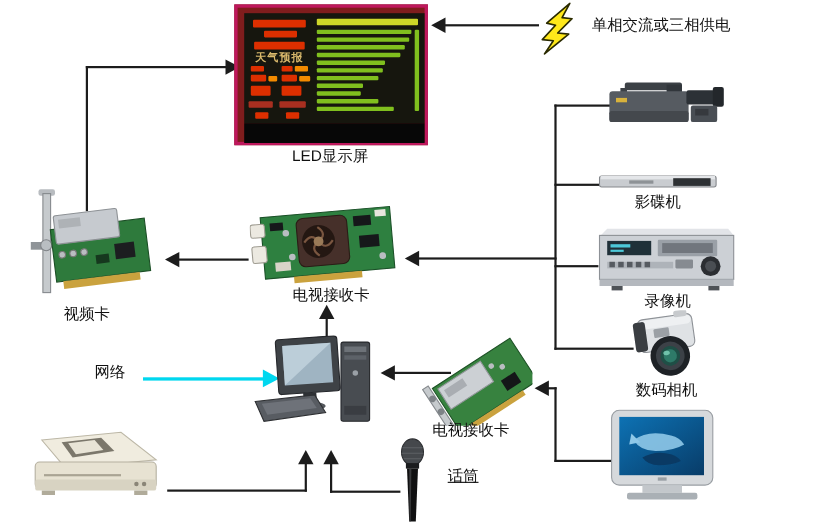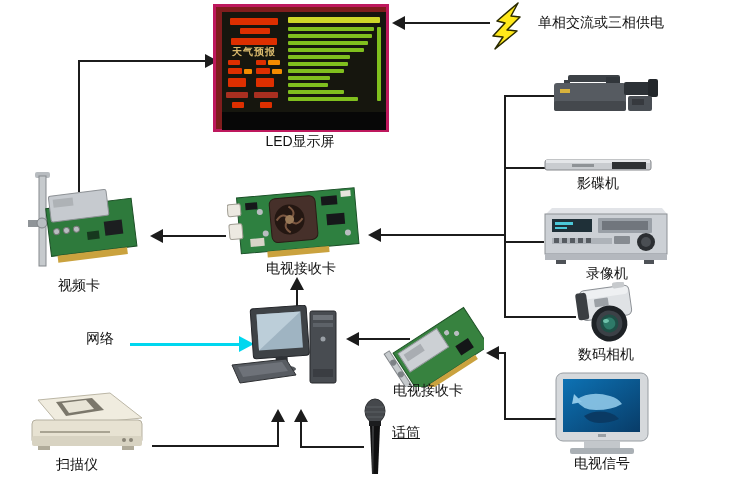--- a/index.html
+++ b/index.html
@@ -193,21 +193,20 @@
       <rect x="2" y="1" width="92" height="68" rx="7" fill="#d6d9dc" stroke="#989da2"></rect>
       <rect x="9" y="7" width="77" height="53" fill="url(#sea)"></rect>
       <polygon points="20,22 28,30 18,32" fill="#8ec8e8"></polygon>
       <path d="M22,28 q14,-10 34,-4 q8,2 12,8 q-10,6 -26,6 q-14,0 -20,-10 z" fill="#8ec8e8" opacity="0.9"></path>
       <path d="M30,44 q12,-7 26,-3 q6,2 9,6 q-9,4 -20,4 q-10,0 -15,-7 z" fill="#0a3a64"></path>
       <rect x="44" y="62" width="8" height="3" fill="#9aa0a5"></rect>
       <rect x="30" y="69" width="36" height="7" fill="#c3c7cb"></rect>
       <rect x="16" y="76" width="64" height="6" rx="2" fill="#aab0b5"></rect>
     </svg>
   </div>
-  <div class="lbl" style="left:542px;top:455px;width:120px;">电视信号</div>
 
   <div class="node" style="left:26px;top:170px;">
     <svg width="114" height="106" viewBox="0 0 114 106">
       <rect x="9" y="2" width="15" height="6" rx="2" fill="#b8bcc0"></rect>
       <rect x="13" y="6" width="7" height="90" fill="#c6cacd" stroke="#85898d"></rect>
       <rect x="2" y="50" width="12" height="7" fill="#8f9498"></rect>
       <circle cx="16" cy="53" r="5" fill="#b9bec2" stroke="#808488"></circle>
       <g transform="rotate(-7 60 55)">
         <rect x="22" y="34" width="86" height="48" fill="#2e7a3c" stroke="#1c4f26"></rect>
         <rect x="26" y="22" width="58" height="26" rx="2" fill="#c6cacf" stroke="#8d9195"></rect>
@@ -294,26 +293,25 @@
       <polygon points="36,13 60,10 68,19 43,23" fill="#e8e4d6"></polygon>
       <rect x="6" y="30" width="110" height="24" rx="4" fill="#e7e2d2" stroke="#b5b0a0"></rect>
       <rect x="6" y="46" width="110" height="10" rx="2" fill="#d8d3c2"></rect>
       <rect x="14" y="41" width="70" height="2" fill="#a9a493"></rect>
       <circle cx="98" cy="50" r="2" fill="#8a8577"></circle>
         <circle cx="105" cy="50" r="2" fill="#8a8577"></circle>
       <rect x="12" y="56" width="12" height="4" fill="#b0ab9a"></rect>
         <rect x="96" y="56" width="12" height="4" fill="#b0ab9a"></rect>
     </svg>
   </div>
-  <div class="lbl" style="left:27px;top:456px;width:100px;">扫描仪</div>
 
   <div class="node" style="left:362px;top:398px;">
     <svg width="26" height="78" viewBox="0 0 26 78">
       <ellipse cx="13" cy="13" rx="10" ry="12" fill="#45484c" stroke="#2c2e31"></ellipse>
       <path d="M4,9 h18 M3,14 h20 M5,19 h16" stroke="#5d6064" stroke-width="1" fill="none"></path>
       <rect x="7" y="23" width="12" height="5" fill="#1b1c1e"></rect>
       <polygon points="8,28 18,28 16,76 10,76" fill="#101011"></polygon>
       <polygon points="10,28 12,28 11.3,76 10.3,76" fill="#38393b"></polygon>
     </svg>
   </div>
-  <div class="lbl" style="left:392px;top:424px;text-align:left;text-decoration:underline;">话筒</div>
+  <div class="lbl" style="left:407px;top:424px;text-align:left;text-decoration:underline;">话筒</div>
 
 </div>
 
 </body></html>

